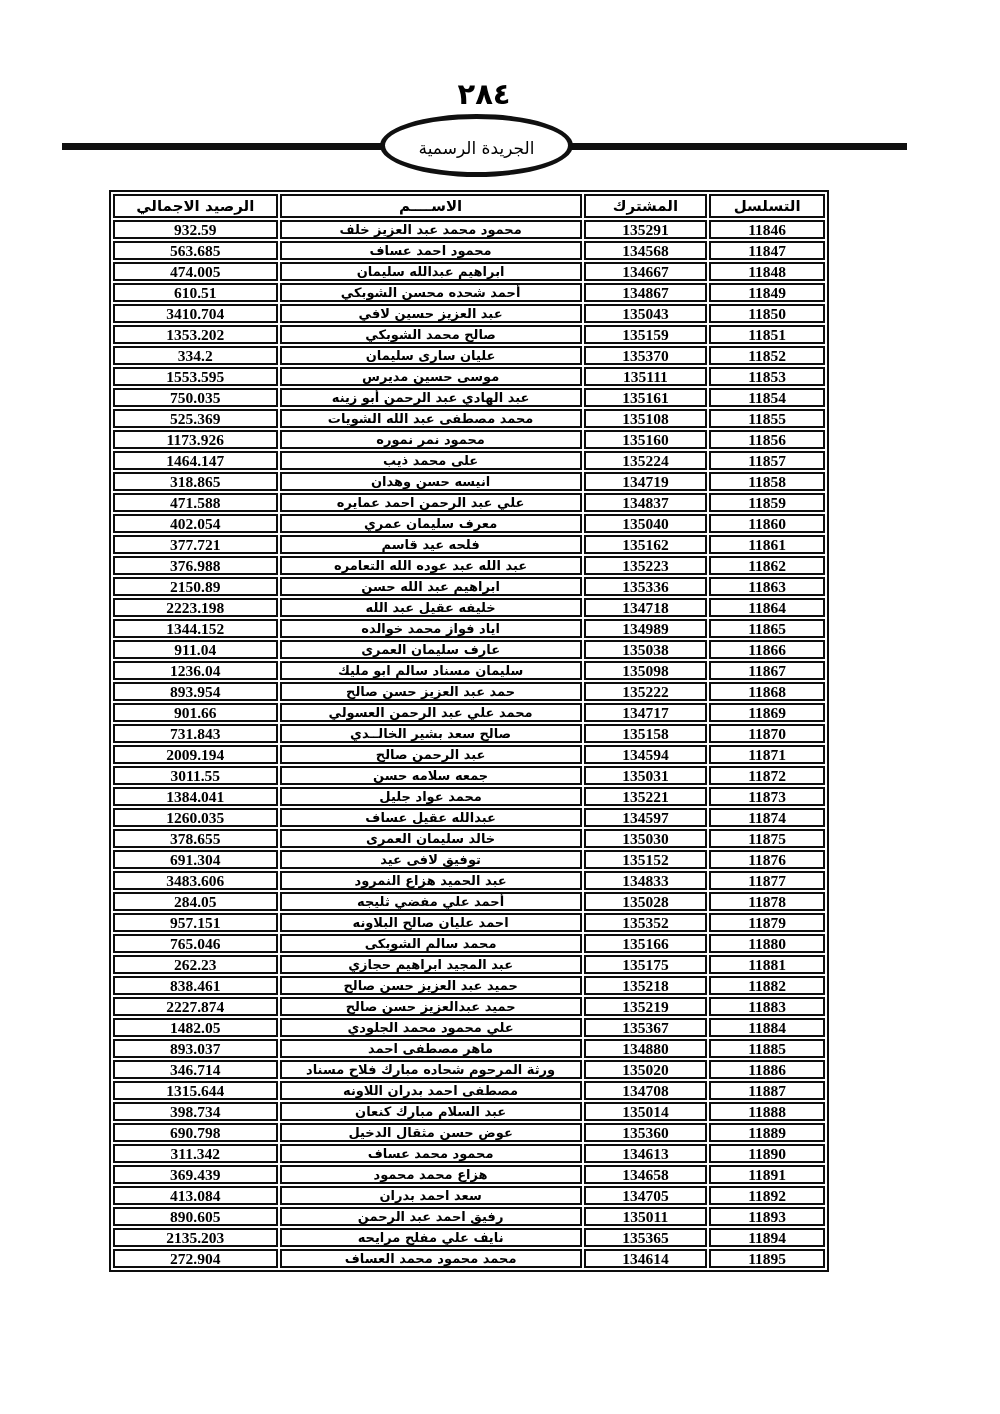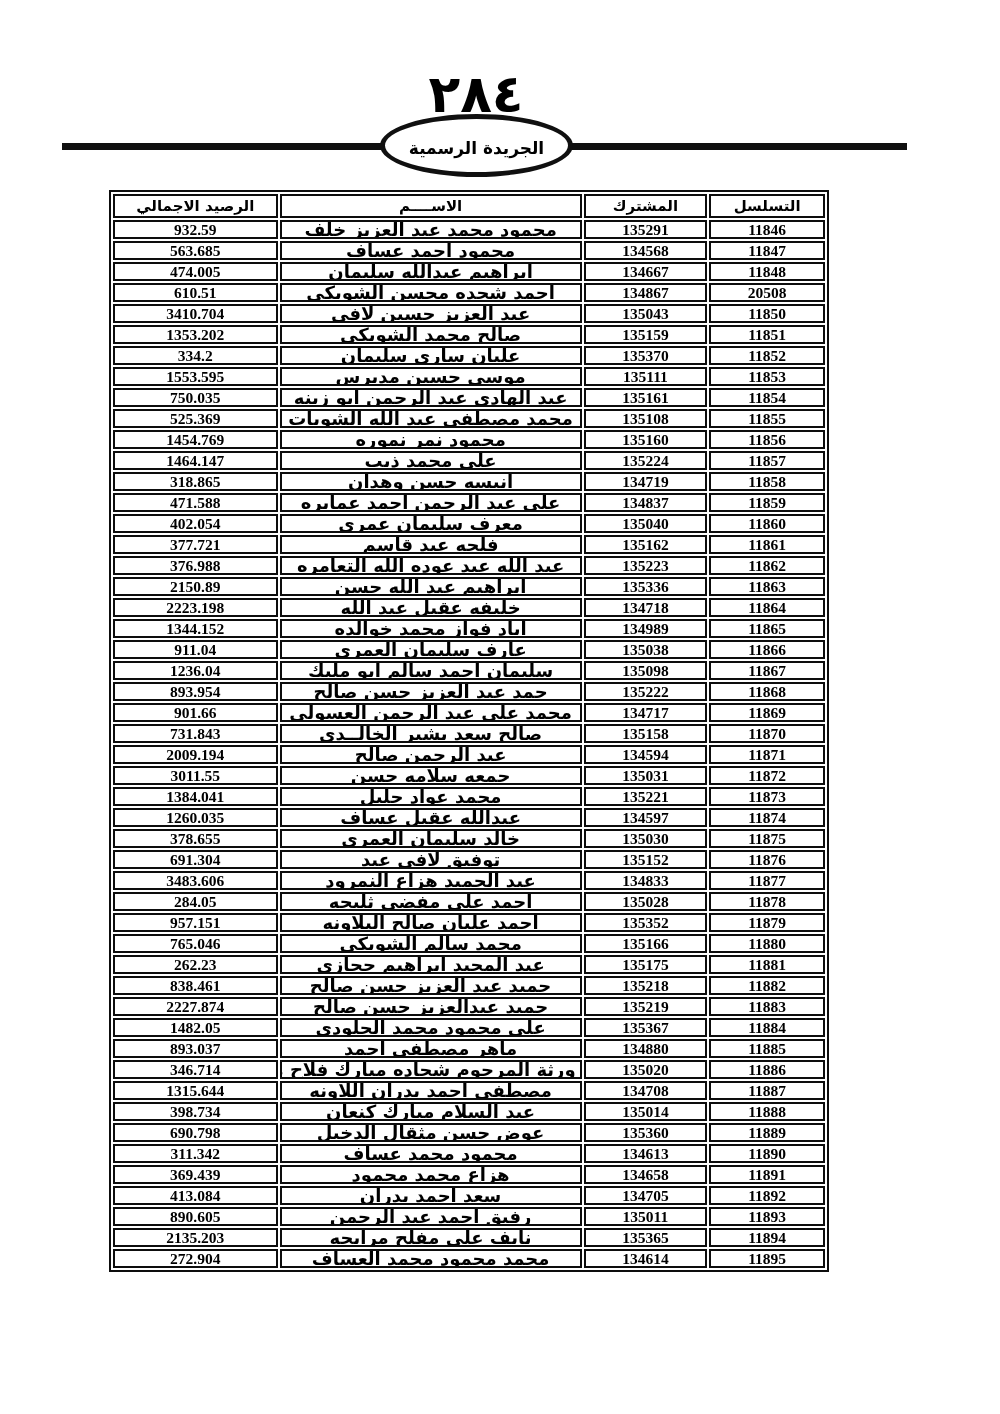--- a/index.html
+++ b/index.html
@@ -12,24 +12,24 @@
     background: #ffffff;
     direction: rtl;
     font-family: "DejaVu Sans", sans-serif;
     color: #000;
     overflow: hidden;
   }
   
   .page-number {
     position: absolute;
     top: 74px;
-    left: 0;
+    left: 8px;
     width: 952px;
     text-align: center;
-    font-size: 52px;
+    font-size: 29px;
     line-height: 40px;
     font-weight: bold;
     letter-spacing: 2px;
   }
   .header-rule {
     position: absolute;
     top: 143px;
     left: 62px;
     width: 845px;
     height: 7px;
@@ -45,21 +45,21 @@
     background: #ffffff;
     border: 5px solid #101010;
     border-radius: 50%;
     z-index: 2;
     display: flex;
     align-items: center;
     justify-content: center;
   }
   .journal-oval span {
     font-size: 17px;
-    font-weight: bold;
+    font-weight: normal;
     padding-top: 4px;
   }
   
   .gazette-table {
     position: absolute;
     top: 190px;
     left: 109px;
     width: 720px;
     border-collapse: separate;
     border-spacing: 2px;
@@ -90,21 +90,21 @@
   }
   .cell-num {
     font-family: "Liberation Serif", serif;
     font-weight: bold;
     font-size: 15.5px;
     direction: ltr;
   }
   .cell-name {
     font-family: "DejaVu Sans", sans-serif;
     font-weight: bold;
-    font-size: 18px;
+    font-size: 13px;
   }
   col.col-serial   { width: 16.4%; }
   col.col-sub      { width: 17.5%; }
   col.col-name     { width: 42.8%; }
   col.col-balance  { width: 23.3%; }
 </style>
 </head>
 <body>
 
 <div class="page">
@@ -145,21 +145,21 @@
       <td class="cell-name">محمود احمد عساف</td>
       <td class="cell-num">563.685</td>
     </tr>
         <tr>
       <td class="cell-num">11848</td>
       <td class="cell-num">134667</td>
       <td class="cell-name">ابراهيم عبدالله سليمان</td>
       <td class="cell-num">474.005</td>
     </tr>
         <tr>
-      <td class="cell-num">20508</td>
+      <td class="cell-num">11849</td>
       <td class="cell-num">134867</td>
       <td class="cell-name">أحمد شحده محسن الشوبكي</td>
       <td class="cell-num">610.51</td>
     </tr>
         <tr>
       <td class="cell-num">11850</td>
       <td class="cell-num">135043</td>
       <td class="cell-name">عبد العزيز حسين لافي</td>
       <td class="cell-num">3410.704</td>
     </tr>
@@ -190,21 +190,21 @@
         <tr>
       <td class="cell-num">11855</td>
       <td class="cell-num">135108</td>
       <td class="cell-name">محمد مصطفى عبد الله الشويات</td>
       <td class="cell-num">525.369</td>
     </tr>
         <tr>
       <td class="cell-num">11856</td>
       <td class="cell-num">135160</td>
       <td class="cell-name">محمود نمر نموره</td>
-      <td class="cell-num">1454.769</td>
+      <td class="cell-num">1173.926</td>
     </tr>
         <tr>
       <td class="cell-num">11857</td>
       <td class="cell-num">135224</td>
       <td class="cell-name">على محمد ذيب</td>
       <td class="cell-num">1464.147</td>
     </tr>
         <tr>
       <td class="cell-num">11858</td>
       <td class="cell-num">134719</td>
@@ -255,21 +255,21 @@
     </tr>
         <tr>
       <td class="cell-num">11866</td>
       <td class="cell-num">135038</td>
       <td class="cell-name">عارف  سليمان العمرى</td>
       <td class="cell-num">911.04</td>
     </tr>
         <tr>
       <td class="cell-num">11867</td>
       <td class="cell-num">135098</td>
-      <td class="cell-name">سليمان أحمد سالم ابو مليك</td>
+      <td class="cell-name">سليمان مسناد سالم ابو مليك</td>
       <td class="cell-num">1236.04</td>
     </tr>
         <tr>
       <td class="cell-num">11868</td>
       <td class="cell-num">135222</td>
       <td class="cell-name">حمد عبد العزيز حسن صالح</td>
       <td class="cell-num">893.954</td>
     </tr>
         <tr>
       <td class="cell-num">11869</td>

